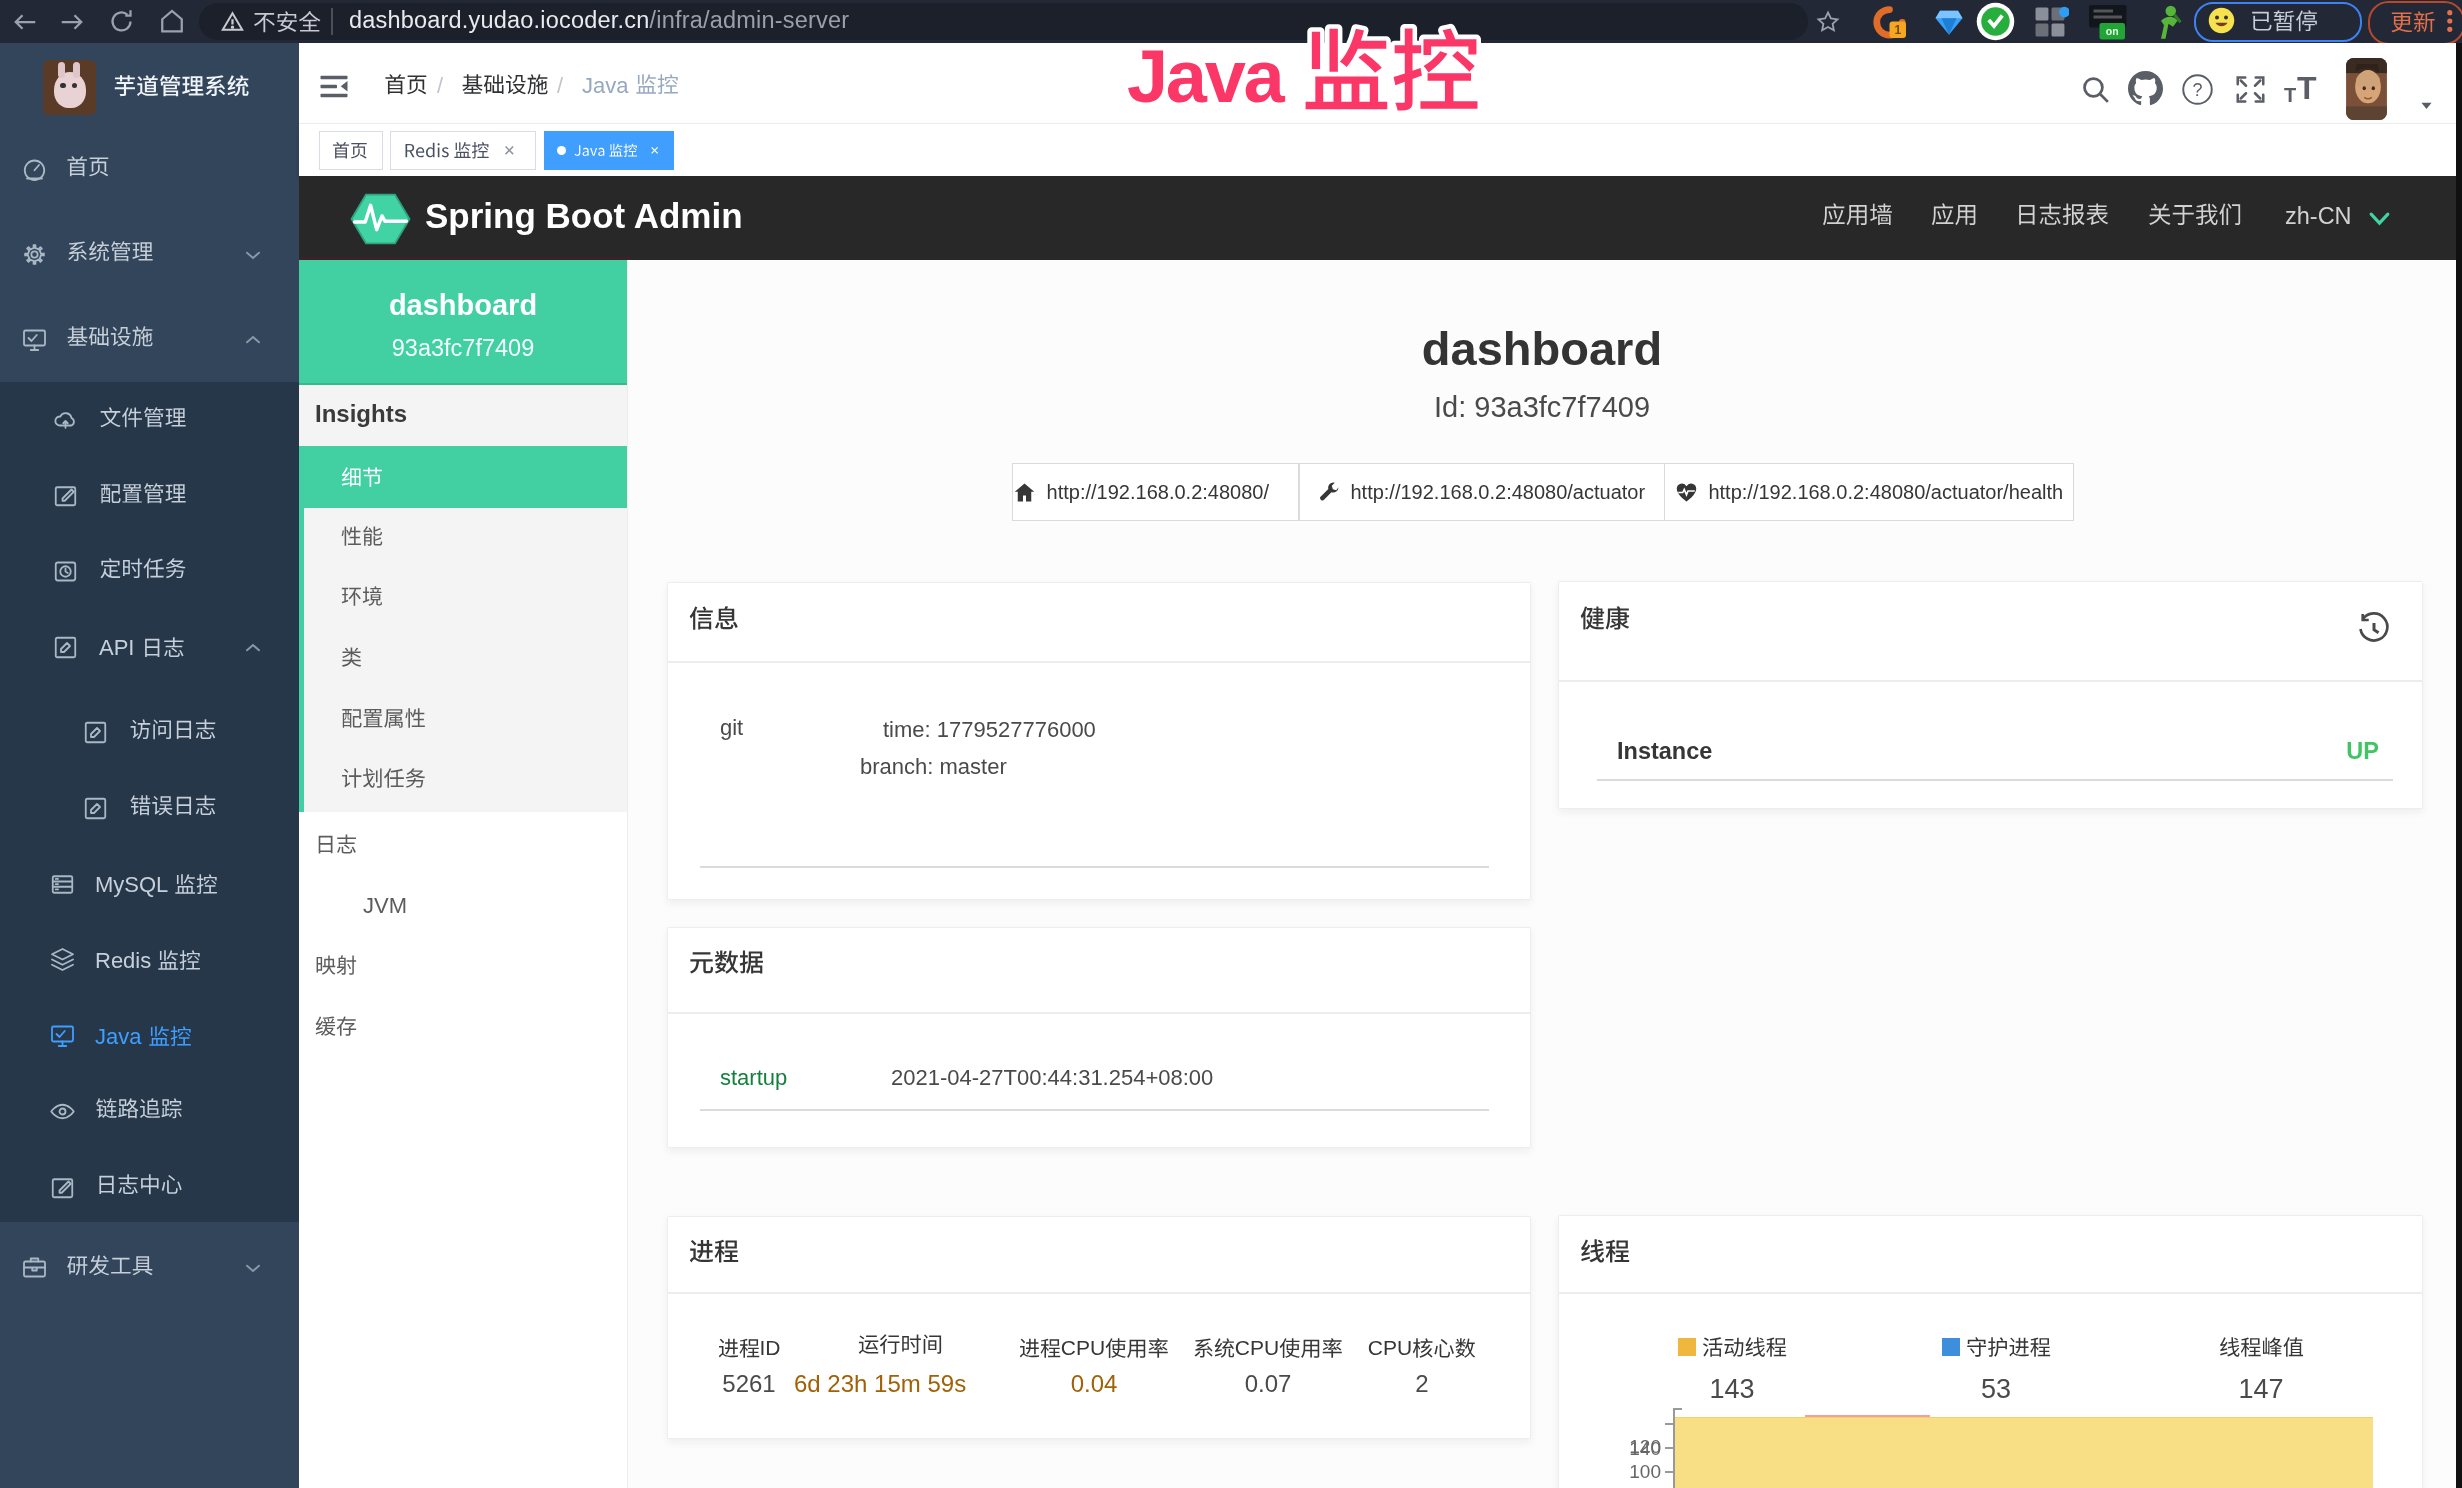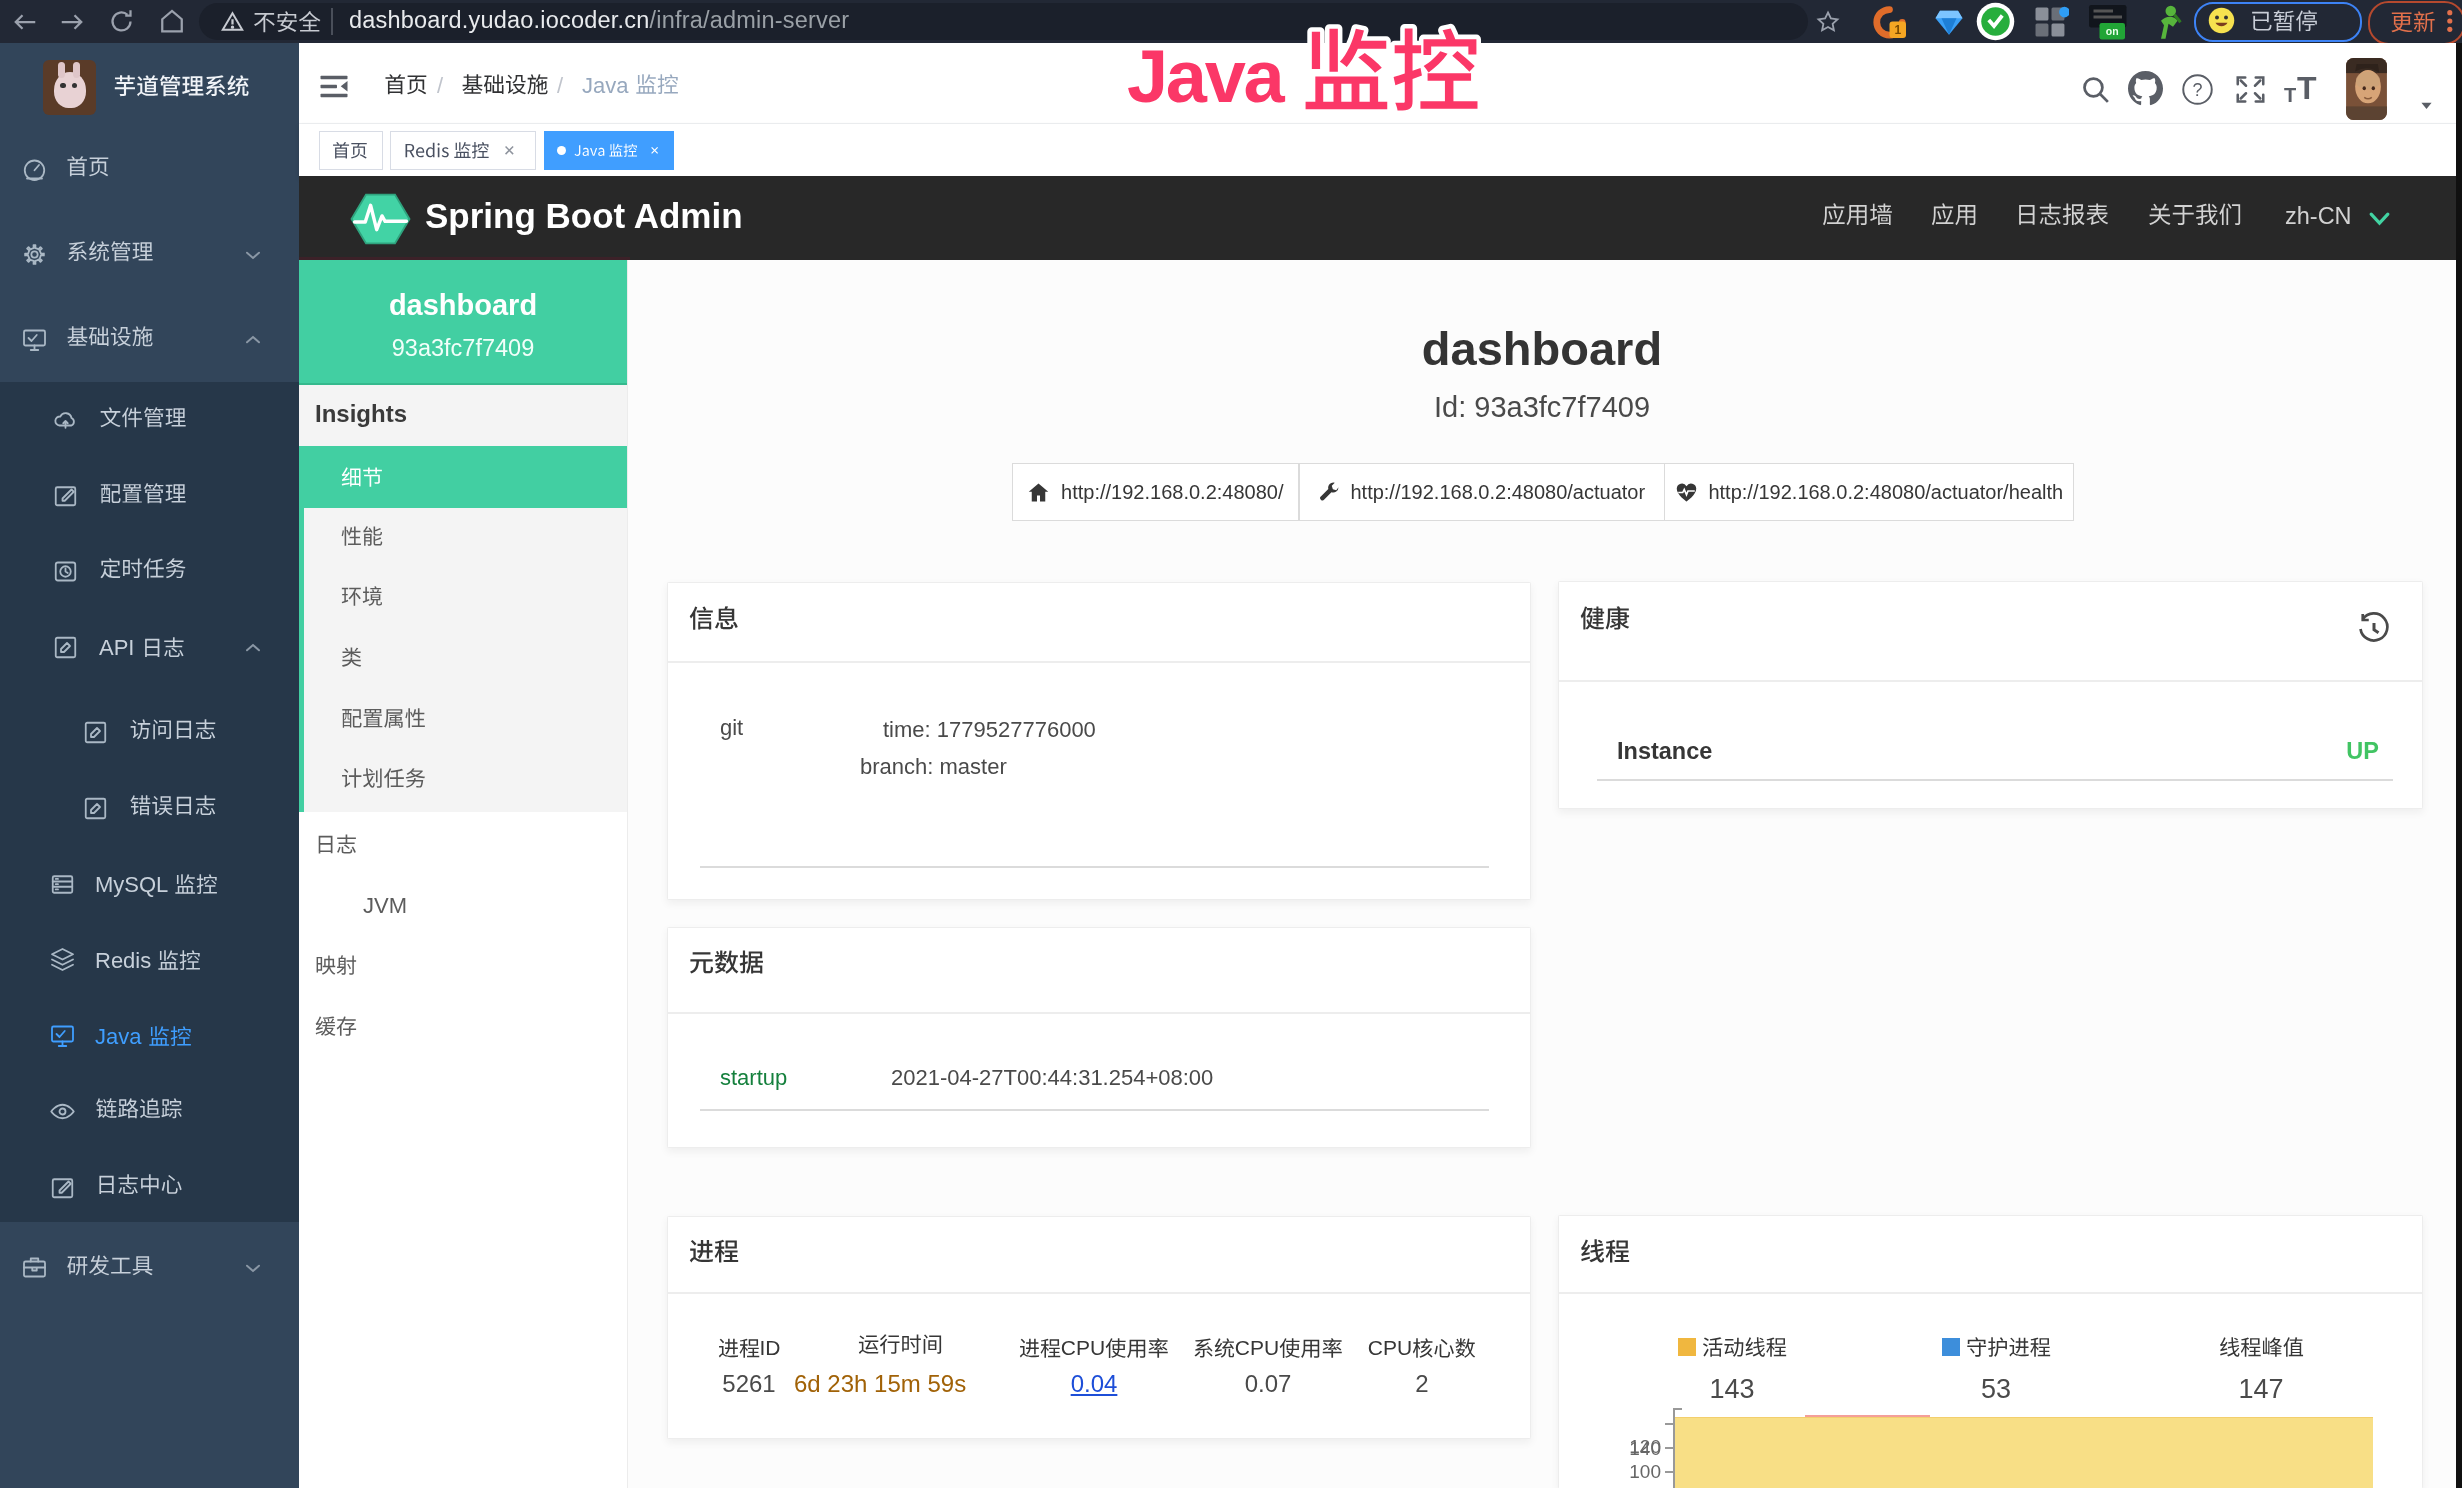--- a/index.html
+++ b/index.html
@@ -599,21 +599,21 @@
   </div>
 <div class="" style="position:absolute;left:315px;top:1015px;width:197px;height:29px;">
     <svg class="" style="width:42px;height:22.5px;" viewBox="0 0 2000 1060" fill="#5c5c5c">
       <use href="#g87" x="0"></use>
       <use href="#g88" x="1000"></use>
     </svg>
   </div>
 <div class="" style="position:absolute;left:628px;top:260px;width:1834px;height:1229px;background:#fcfcfc;"></div>
 <div class="" style="position:absolute;left:628px;top:321px;width:1828px;height:68px;text-align:center;font:700 47px Liberation Sans,sans-serif;color:#343434;">dashboard</div>
 <div class="" style="position:absolute;left:628px;top:391px;width:1828px;height:39px;text-align:center;font:400 29px Liberation Sans,sans-serif;color:#4a4a4a;">Id: 93a3fc7f7409</div>
-<div class="" style="position:absolute;left:1012px;top:463px;width:287px;height:58px;box-sizing:border-box;background:#fff;border:0.8px solid #dbdbdb;display:flex;align-items:center;justify-content:center;font:400 20px Liberation Sans,sans-serif;color:#363636;white-space:pre;"><svg style="margin-right:10.6px" width="23" height="21" viewBox="0 0 30 28" fill="#363636">
+<div class="" style="position:absolute;left:1012px;top:463px;width:287px;height:58px;box-sizing:border-box;background:#fff;border:0.8px solid #dbdbdb;display:flex;align-items:center;justify-content:flex-start;font:400 20px Liberation Sans,sans-serif;color:#363636;white-space:pre;"><svg style="margin-right:10.6px" width="23" height="21" viewBox="0 0 30 28" fill="#363636">
       <path d="M15 2L2 13h4v13h7v-8h4v8h7V13h4z"></path>
     </svg>http://192.168.0.2:48080/</div>
 <div class="" style="position:absolute;left:1299px;top:463px;width:366px;height:58px;box-sizing:border-box;background:#fff;border:0.8px solid #dbdbdb;display:flex;align-items:center;justify-content:center;font:400 20px Liberation Sans,sans-serif;color:#363636;white-space:pre;"><svg style="margin-right:10.6px" width="21" height="21" viewBox="0 0 28 28" fill="#363636">
       <path d="M26 7a7 7 0 0 1-9.4 6.6L7 23.2A3 3 0 1 1 2.8 19L12.4 9.4A7 7 0 0 1 21 1l-4 4 1.5 4.5L23 11z"></path>
     </svg>http://192.168.0.2:48080/actuator</div>
 <div class="" style="position:absolute;left:1664px;top:463px;width:410px;height:58px;box-sizing:border-box;background:#fff;border:0.8px solid #dbdbdb;display:flex;align-items:center;justify-content:center;font:400 20px Liberation Sans,sans-serif;color:#363636;white-space:pre;"><svg style="margin-right:10.6px" width="23" height="21" viewBox="0 0 30 28" fill="#363636">
       <path d="M15 26S2 17 2 9a7 7 0 0 1 13-3.5A7 7 0 0 1 28 9c0 8-13 17-13 17z"></path>
       <path d="M4 14h6l2-4 3 7 2-5h9" stroke="#fff" stroke-width="2.2" fill="none"></path>
     </svg>http://192.168.0.2:48080/actuator/health</div>
 <div class="" style="position:absolute;left:667px;top:582px;width:864px;height:318px;background:#fff;border:0.8px solid #ededed;box-sizing:border-box;box-shadow:0 3.8px 9px rgba(0,0,0,.055);border-radius:1.5px;"></div>
@@ -694,21 +694,21 @@
       <use href="#g60" x="1000"></use>
       <use href="#g104" x="2000"></use>
     </svg></div>
 <div class="" style="position:absolute;left:1346px;top:1333px;width:152px;height:30px;display:flex;justify-content:center;align-items:center;white-space:pre;font:400 21px Liberation Sans,sans-serif;color:#363636;">CPU<svg class="" style="width:64px;height:22.5px;" viewBox="0 0 3000 1060" fill="#363636">
       <use href="#g105" x="0"></use>
       <use href="#g45" x="1000"></use>
       <use href="#g106" x="2000"></use>
     </svg></div>
 <div class="" style="position:absolute;left:692px;top:1370px;width:114px;height:33px;text-align:center;font:400 24px Liberation Sans,sans-serif;color:#4a4a4a;">5261</div>
 <div class="" style="position:absolute;left:794px;top:1370px;width:212px;height:33px;font:400 24px Liberation Sans,sans-serif;color:#a16207;">6d 23h 15m 59s</div>
-<div class="" style="position:absolute;left:988px;top:1370px;width:212px;height:33px;text-align:center;font:400 24px Liberation Sans,sans-serif;color:#1d4ed8;text-decoration:underline;">0.04</div>
+<div class="" style="position:absolute;left:988px;top:1370px;width:212px;height:33px;text-align:center;font:400 24px Liberation Sans,sans-serif;color:#a16207;">0.04</div>
 <div class="" style="position:absolute;left:1162px;top:1370px;width:212px;height:33px;text-align:center;font:400 24px Liberation Sans,sans-serif;color:#4a4a4a;">0.07</div>
 <div class="" style="position:absolute;left:1346px;top:1370px;width:152px;height:33px;text-align:center;font:400 24px Liberation Sans,sans-serif;color:#4a4a4a;">2</div>
 <div class="" style="position:absolute;left:1558px;top:1215px;width:865px;height:274px;background:#fff;border:0.8px solid #ededed;box-sizing:border-box;box-shadow:0 3.8px 9px rgba(0,0,0,.055);border-radius:1.5px;"></div>
 <div class="" style="position:absolute;left:1580px;top:1238px;width:228px;height:32px;">
     <svg class="" style="width:50px;height:26.5px;" viewBox="0 0 2000 1060" fill="#363636">
       <use href="#g107" x="0"></use>
       <use href="#g97" x="1000"></use>
     </svg>
   </div>
 <div class="" style="position:absolute;left:1558px;top:1292px;width:865px;height:1.5px;background:#ededed;"></div>

